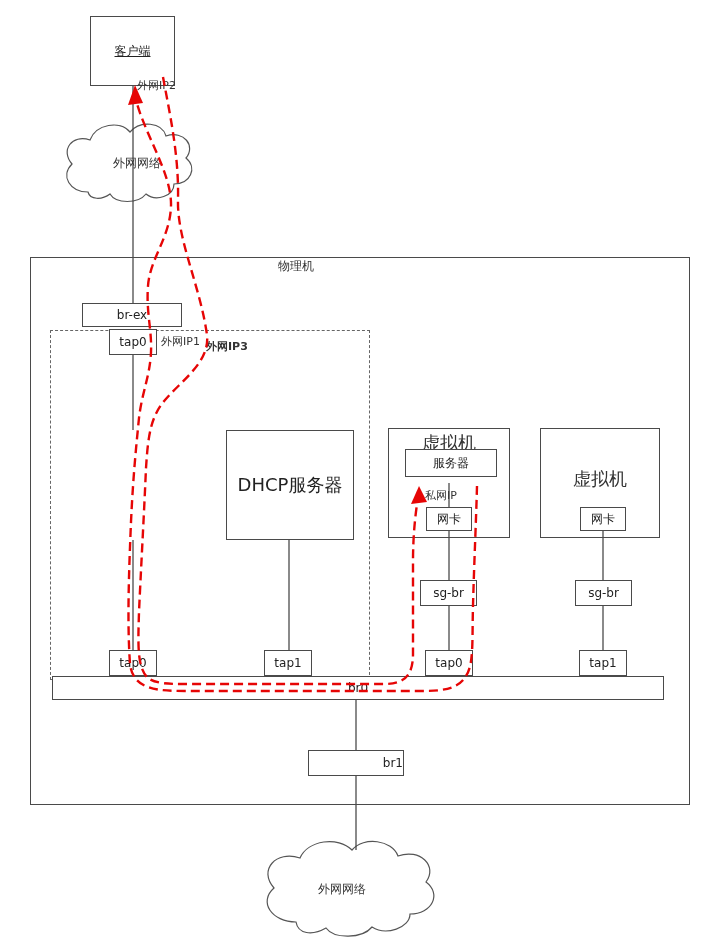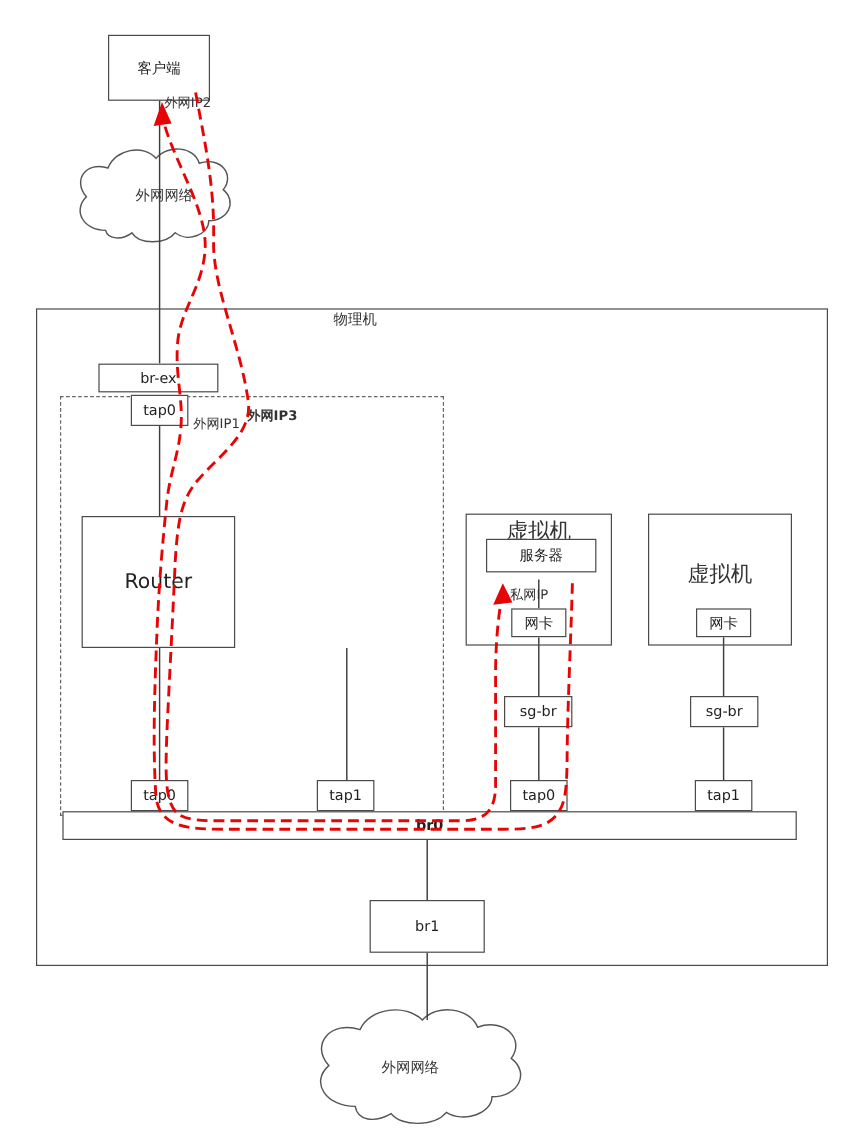--- a/index.html
+++ b/index.html
@@ -57,43 +57,43 @@
     <line class="wire" x1="449" y1="531" x2="449" y2="580"></line>
     <line class="wire" x1="449" y1="606" x2="449" y2="650"></line>
     <line class="wire" x1="603" y1="531" x2="603" y2="580"></line>
     <line class="wire" x1="603" y1="606" x2="603" y2="650"></line>
     <line class="wire" x1="356" y1="700" x2="356" y2="750"></line>
     <line class="wire" x1="356" y1="776" x2="356" y2="850"></line>
   </svg>
 
   <div id="nodes" class="layer">
 
-    <div class="box" style="left:90px; top:29px; width:85px; height:55px;">
+    <div class="box" style="left:90px; top:16px; width:85px; height:70px;text-decoration:underline;">
       <span>客户端</span>
     </div>
     <div class="label" style="left:137px; top:80px;">外网IP2</div>
 
     <div class="label centered" style="left:77px; top:157px; width:120px; font-size:12px;">外网网络</div>
 
     <div class="box outline" style="left:30px; top:257px; width:660px; height:548px;"></div>
     <div class="label centered" style="left:30px; top:260px; width:532px; font-size:12px;">物理机</div>
 
     <div class="dashedbox" style="left:50px; top:330px; width:320px; height:350px;"></div>
 
     <div class="box" style="left:82px; top:303px; width:100px; height:24px;">
       <span>br-ex</span>
     </div>
     <div class="box" style="left:109px; top:329px; width:48px; height:26px;">
       <span>tap0</span>
     </div>
-    <div class="label" style="left:161px; top:348px;">外网IP1</div>
+    <div class="label" style="left:161px; top:336px;">外网IP1</div>
     <div class="label" style="left:206px; top:341px;font-weight:bold;">外网IP3</div>
 
-    <div class="box router-font" style="left:68px; top:430px; width:128px; height:110px;">
-      <span>Router</span>
+    <div class="box big" style="left:226px; top:430px; width:128px; height:110px;">
+      <span>DHCP服务器</span>
     </div>
 
     <div class="box outline" style="left:388px; top:428px; width:122px; height:110px;"></div>
     <div class="label centered big" style="left:388px; top:434px; width:122px;">虚拟机</div>
     <div class="box" style="left:405px; top:449px; width:92px; height:28px;">
       <span>服务器</span>
     </div>
     <div class="label centered" style="left:388px; top:490px; width:106px;">私网IP</div>
     <div class="box" style="left:426px; top:507px; width:46px; height:24px;">
       <span>网卡</span>
@@ -118,24 +118,24 @@
     <div class="box" style="left:264px; top:650px; width:48px; height:26px;">
       <span>tap1</span>
     </div>
     <div class="box" style="left:425px; top:650px; width:48px; height:26px;">
       <span>tap0</span>
     </div>
     <div class="box" style="left:579px; top:650px; width:48px; height:26px;">
       <span>tap1</span>
     </div>
 
-    <div class="box" style="left:52px; top:676px; width:612px; height:24px;font-weight:bold;">
+    <div class="box" style="left:52px; top:676px; width:612px; height:24px;">
       <span>br0</span>
     </div>
-    <div class="box" style="left:308px; top:750px; width:96px; height:44px;">
+    <div class="box" style="left:308px; top:750px; width:96px; height:26px;justify-content:flex-end;">
       <span>br1</span>
     </div>
 
     <div class="label centered" style="left:254px; top:883px; width:176px; font-size:12px;">外网网络</div>
   </div>
 
   <svg id="overlay" class="layer" viewBox="0 0 720 951" xmlns="http://www.w3.org/2000/svg">
 
     <path class="flow" d="M 163 77
          C 170 115 179 155 178 200

